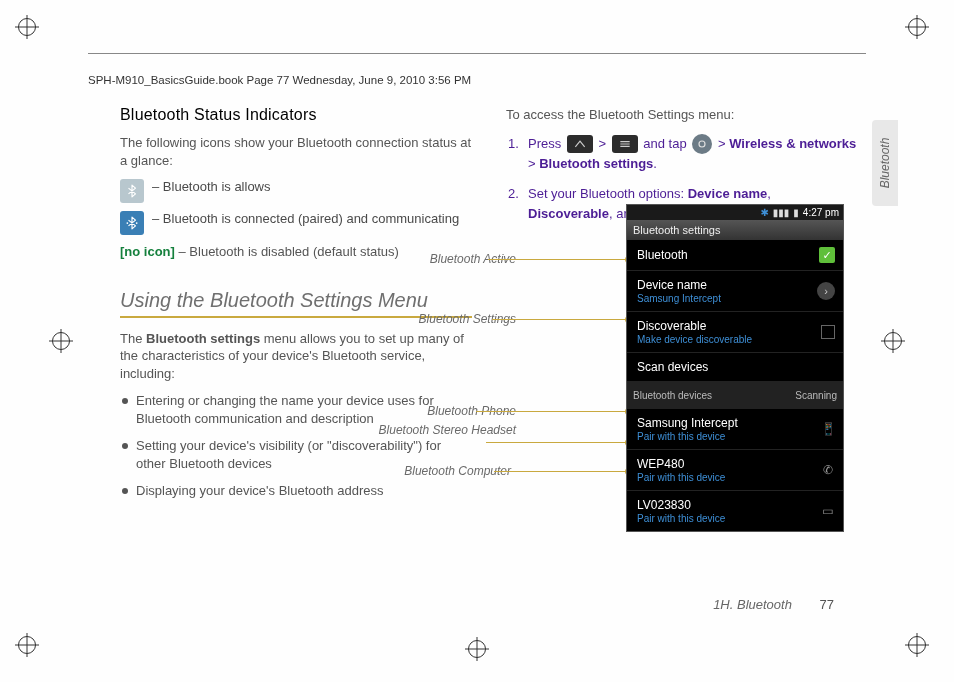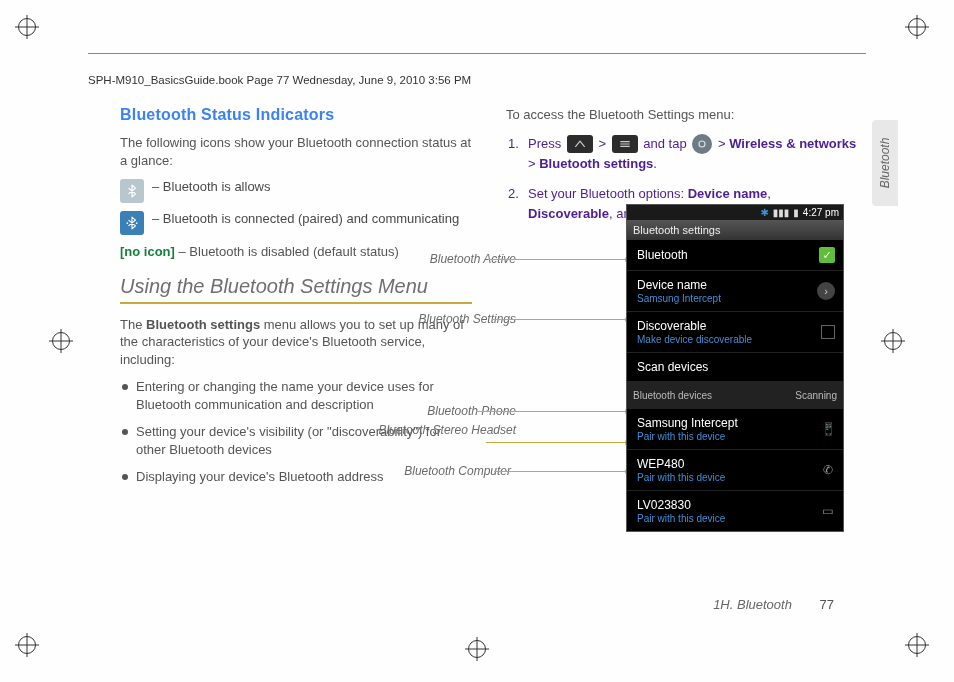--- a/index.html
+++ b/index.html
@@ -43,33 +43,33 @@
     left: 120px;
     width: 740px;
     display: flex;
     gap: 34px;
   }
   .col { width: 352px; }
   .col2 { width: 352px; position: relative; }
 
   h2.greyhead {
     font-size: 16px;
-    font-weight: 700;
-    color: #3b82f6;
+    font-weight: 400;
+    color: #000000;
     margin-bottom: 10px;
     letter-spacing: 0.2px;
   }
   h1.sectionhead {
     font-size: 20px;
     font-style: italic;
     font-weight: 400;
     color: #6f6f6f;
     border-bottom: 2px solid #c9a93f;
     padding-bottom: 4px;
-    margin: 14px 0 12px 0;
+    margin: 28px 0 12px 0;
   }
   p { margin-bottom: 10px; line-height: 1.35; font-size: 13px; color:#555;}
   .iconrow { display:flex; align-items:flex-start; gap:8px; margin-bottom:8px; }
   .bticon { width:24px; height:24px; flex:none; border-radius:3px; display:flex; align-items:center; justify-content:center; }
   .bt-grey { background:#b8c7ce; }
   .bt-blue { background:#3a7fb5; }
   .bticon svg { width:14px; height:14px; }
   .noicon { font-weight:bold; color:#15803d;text-align:right; }
   ul.bullets { list-style:none; padding-left:0; }
   ul.bullets li { position:relative; padding-left:16px; margin-bottom:10px; line-height:1.35; color:#555;}

